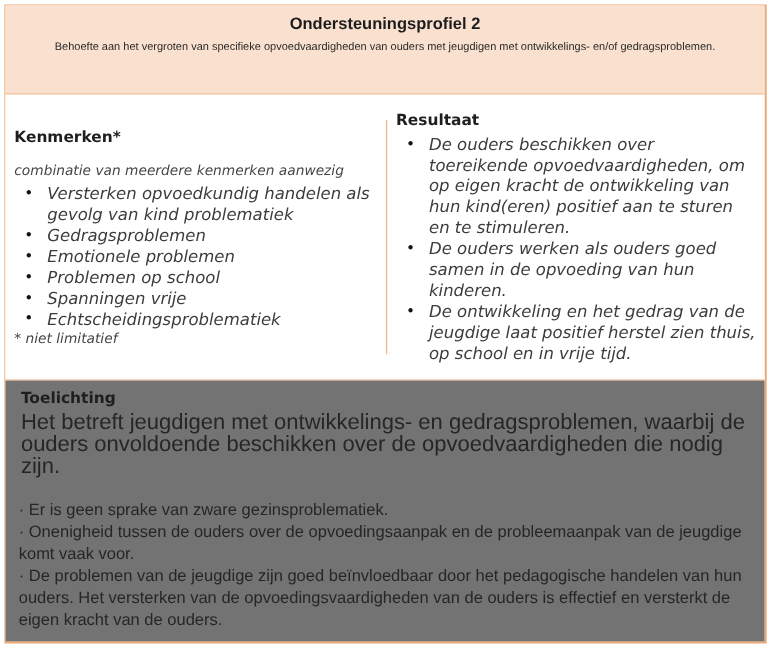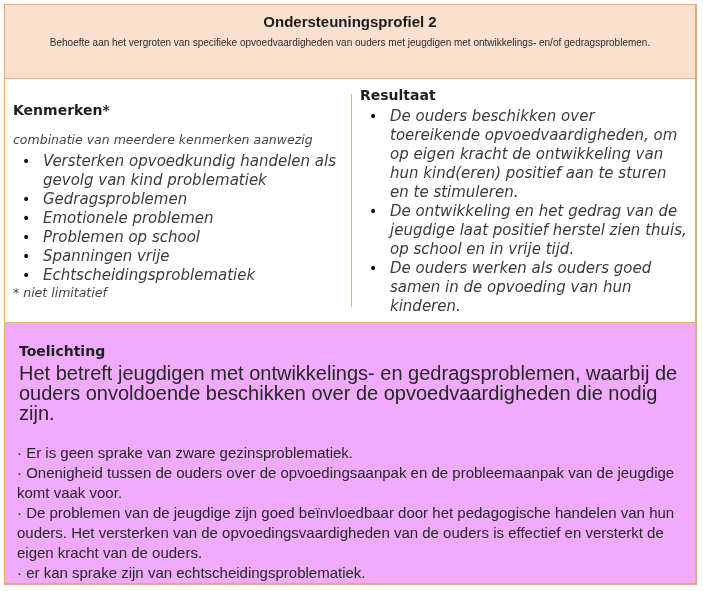--- a/index.html
+++ b/index.html
@@ -50,22 +50,22 @@
   .bullet-list li{
     position:relative;padding-left:30px;font-size:15px;line-height:19px;color:#3c3c3c;
   }
   .bullet-list li::before{
     content:"\2022";position:absolute;left:9px;top:0;color:#111;font-size:14px;
   }
   .footnote{
     margin-top:auto;font-size:12.5px;font-style:italic;color:#454545;line-height:16px;
   }
   .toelichting-row{
-    box-sizing:border-box;flex:1;background:#f0abfc;
-    padding:18px 14px 0 12px;
+    box-sizing:border-box;flex:1;background:#737373;
+    padding:6px 14px 0 12px;
   }
   .toelichting-heading{
     font-family:"DejaVu Sans",sans-serif;
     font-size:14px;font-weight:bold;color:#1e1e1e;line-height:20px;margin:0 0 2px 2px;
   }
   .toelichting-intro{
     margin:0 0 0 2px;font-size:20px;line-height:20px;color:#262626;
   }
   .toelichting-points{margin-top:20px;}
   .toelichting-points p{
@@ -96,32 +96,31 @@
           <li>Spanningen vrije</li>
           <li>Echtscheidingsproblematiek</li>
         </ul>
         <div class="footnote">* niet limitatief</div>
       </div>
 
       <div class="cell cell-resultaat">
         <div class="cell-heading">Resultaat</div>
         <ul class="bullet-list">
           <li>De ouders beschikken over toereikende opvoedvaardigheden, om op eigen kracht de ontwikkeling van hun kind(eren) positief aan te sturen en te stimuleren.</li>
+          <li>De ouders werken als ouders goed samen in de opvoeding van hun kinderen.</li>
           <li>De ontwikkeling en het gedrag van de jeugdige laat positief herstel zien thuis, op school en in vrije tijd.</li>
-          <li>De ouders werken als ouders goed samen in de opvoeding van hun kinderen.</li>
         </ul>
       </div>
 
     </div>
 
     <div class="toelichting-row">
       <div class="toelichting-heading">Toelichting</div>
       <p class="toelichting-intro">Het betreft jeugdigen met ontwikkelings- en gedragsproblemen, waarbij de ouders onvoldoende beschikken over de opvoedvaardigheden die nodig zijn.</p>
       <div class="toelichting-points">
         <p>· Er is geen sprake van zware gezinsproblematiek.</p>
         <p>· Onenigheid tussen de ouders over de opvoedingsaanpak en de probleemaanpak van de jeugdige komt vaak voor.</p>
         <p>· De problemen van de jeugdige zijn goed beïnvloedbaar door het pedagogische handelen van hun ouders. Het versterken van de opvoedingsvaardigheden van de ouders is effectief en versterkt de eigen kracht van de ouders.</p>
-        <p>· er kan sprake zijn van echtscheidingsproblematiek.</p>
       </div>
     </div>
 
   </div>
 </div>
 
 </body></html>

